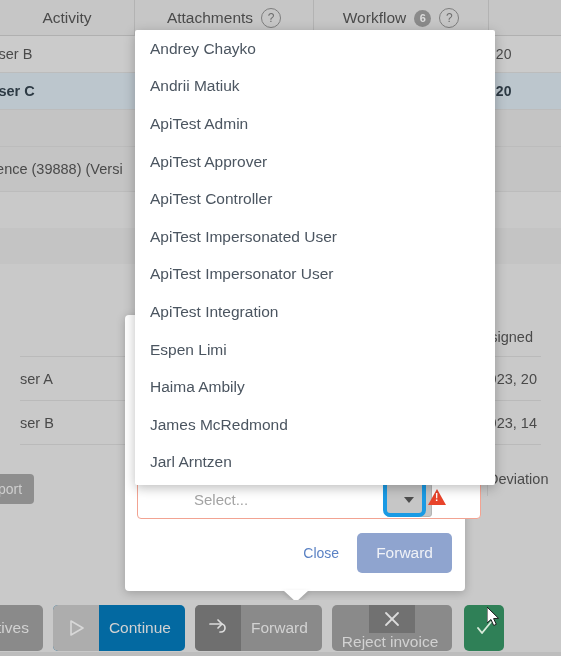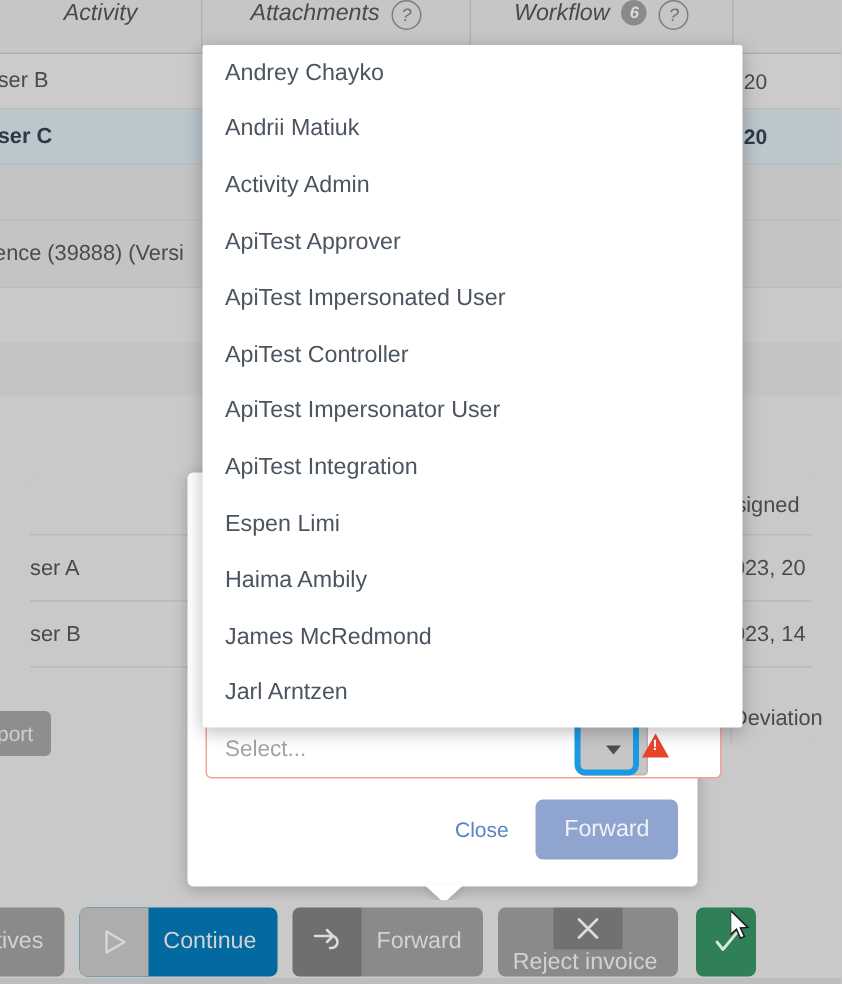--- a/index.html
+++ b/index.html
@@ -18,25 +18,24 @@
   
   .bg { position: absolute; inset: 0; background: #c9c9c9; }
 
   
   .tabstrip {
     position: absolute; left: 0; top: 0; width: 561px; height: 36px;
     background: #c6c6c6;
     display: flex; align-items: center;
   }
   .tab {
-    height: 36px; display: flex; justify-content: center;
+    height: 36px; display: flex; align-items: center; justify-content: center;
     gap: 8px; color: #4a4a4a; font-size: 15.5px;
     border-right: 1px solid #b3b3b3;
     box-sizing: border-box;
-    font-style: italic;
   }
   .tab.t1 { width: 135px; }
   .tab.t2 { width: 179px; }
   .tab.t3 { width: 175px; }
   .tab.t4 { width: 72px; background: #cfcfcf; color: #8d8d8d; justify-content: flex-start; padding-left: 18px; border-right: none;}
   .tab-badge {
     display: inline-flex; align-items: center; justify-content: center;
     width: 17px; height: 17px; border-radius: 50%;
     background: #8a8a8a; color: #dcdcdc; font-size: 11px; font-weight: bold;
   }
@@ -117,21 +116,21 @@
     border-left: 13px solid transparent; border-right: 13px solid transparent;
     border-top: 12px solid #ffffff;
     filter: drop-shadow(0 2px 2px rgba(0,0,0,0.15));
   }
 
   
   .select-wrap {
     position: absolute; left: 137px; top: 479px; width: 344px; height: 40px;
     border: 1.5px solid #f2a392; border-radius: 4px; background: #fff;
     box-sizing: border-box;
-    display: flex; align-items: center;
+    display: flex; align-items: center; justify-content: center;
   }
   .select-input {
     border: none; outline: none; background: transparent;
     font-family: "Liberation Sans", sans-serif; font-size: 15px; color: #9a9a9a;
     padding-left: 12px; width: 240px; height: 36px;
   }
   .select-input::placeholder { color: #a3a3a3; }
   .caret-btn {
     position: absolute; left: 248px; top: 3px; width: 44px; height: 32px;
     background: #c6c6c6; border: 1px solid #b4b4b4; border-radius: 3px;
@@ -296,24 +295,24 @@
   <div class="err-tri"></div>
 
   <div class="pop-actions">
     <button class="btn-close">Close</button>
     <button class="btn-forward">Forward</button>
   </div>
 
   <div class="dd-list">
     <div class="dd-item">Andrey Chayko</div>
     <div class="dd-item">Andrii Matiuk</div>
-    <div class="dd-item">Activity Admin</div>
+    <div class="dd-item">ApiTest Admin</div>
     <div class="dd-item">ApiTest Approver</div>
+    <div class="dd-item">ApiTest Controller</div>
     <div class="dd-item">ApiTest Impersonated User</div>
-    <div class="dd-item">ApiTest Controller</div>
     <div class="dd-item">ApiTest Impersonator User</div>
     <div class="dd-item">ApiTest Integration</div>
     <div class="dd-item">Espen Limi</div>
     <div class="dd-item">Haima Ambily</div>
     <div class="dd-item">James McRedmond</div>
     <div class="dd-item">Jarl Arntzen</div>
   </div>
 
   <div class="actionbar">
 

